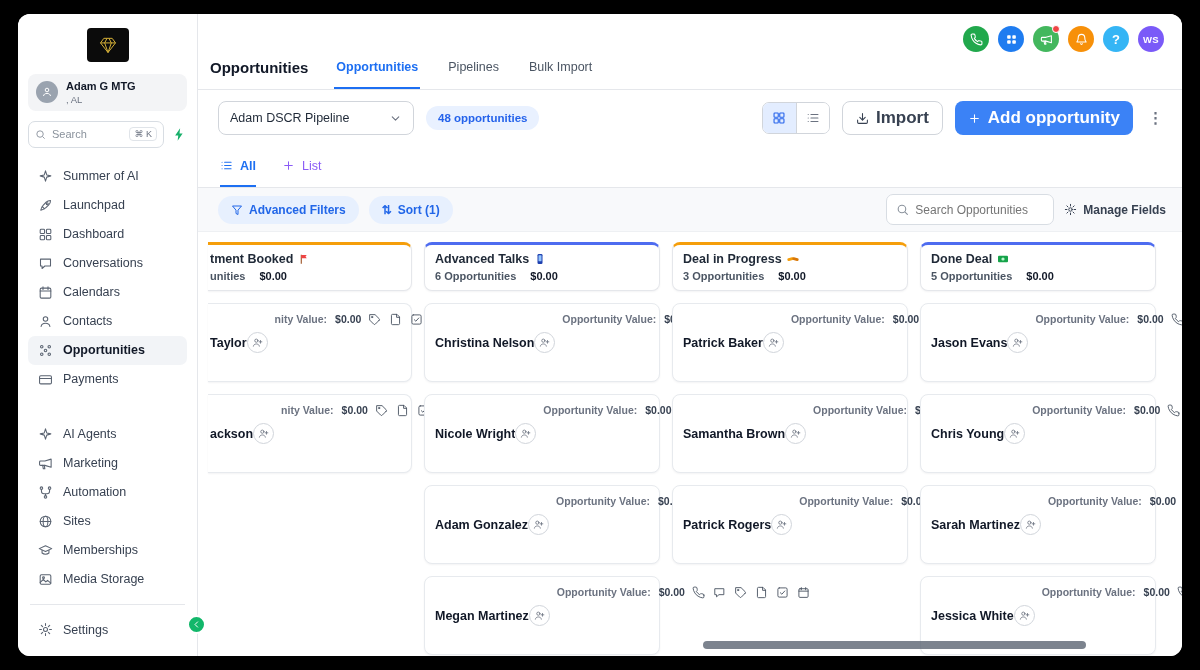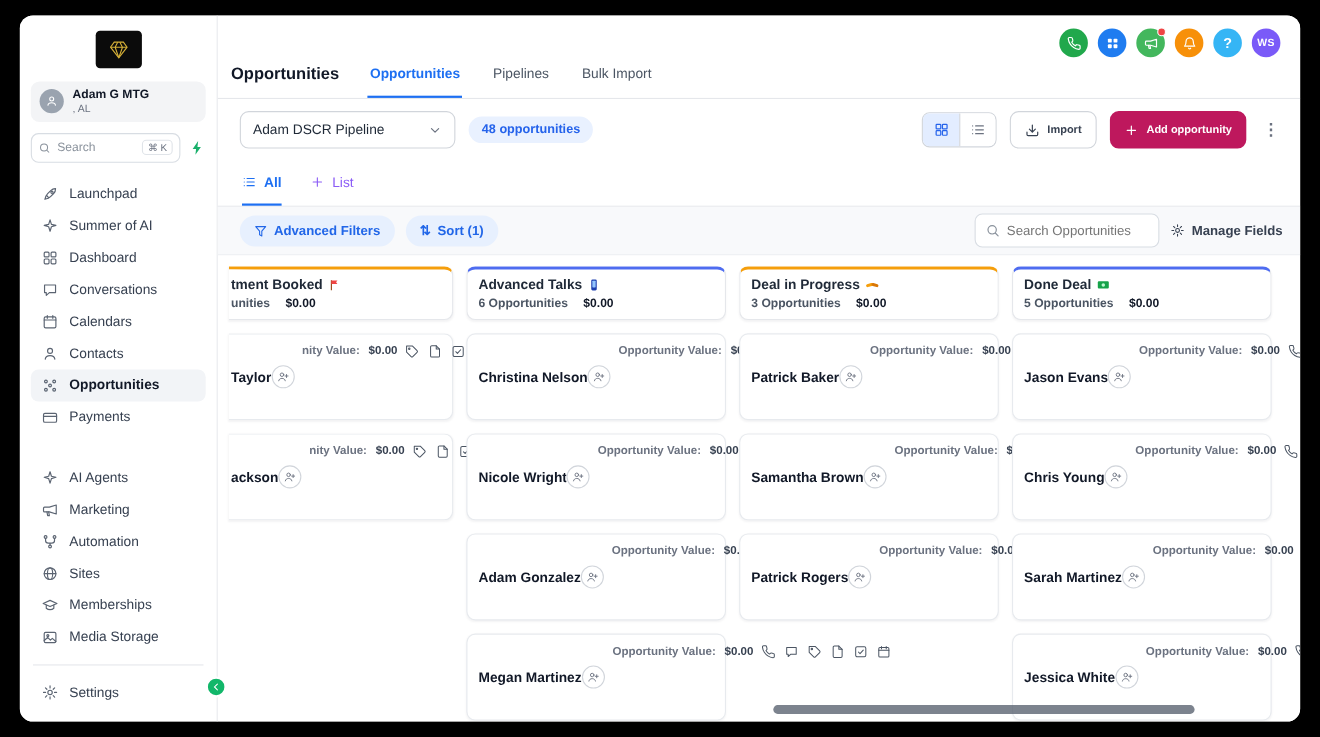--- a/index.html
+++ b/index.html
@@ -50,23 +50,23 @@
   .select{height:34px;min-width:196px;border:1px solid #d1d5db;border-radius:8px;display:flex;align-items:center;justify-content:space-between;gap:8px;padding:16px 11px;font-size:12.5px;color:#1f2937;cursor:pointer;background:#fff}
   .select svg{width:13px;height:13px;stroke:#6b7280;fill:none;stroke-width:2;stroke-linecap:round;stroke-linejoin:round}
   .count-badge{background:#e9f1ff;color:#2563eb;font-size:11.5px;font-weight:bold;padding:6px 12px;border-radius:15px;white-space:nowrap}
   .spacer{flex:1}
   .seg{display:flex;border:1px solid #d1d5db;border-radius:7px;overflow:hidden;background:#fff}
   .seg-btn{width:33px;height:30px;display:flex;align-items:center;justify-content:center;background:#fff}
   .seg-btn+.seg-btn{border-left:1px solid #d1d5db}
   .seg-btn.active{background:#e3edff}
   .seg-btn svg{width:14px;height:14px;stroke:#6b7280;fill:none;stroke-width:1.9;stroke-linecap:round}
   .seg-btn.active svg{stroke:#2563eb}
-  .btn{height:34px;display:flex;align-items:center;gap:7px;padding:0 13px;border-radius:8px;font-size:10px;white-space:nowrap}
+  .btn{height:34px;display:flex;align-items:center;gap:7px;padding:0 13px;border-radius:8px;font-size:17px;white-space:nowrap}
   .btn.ghost{background:#fff;border:1px solid #d1d5db;color:#374151;font-weight:600}
-  .btn.primary{background:#be185d;color:#fff;font-weight:600}
+  .btn.primary{background:#3b82f6;color:#fff;font-weight:600}
   .btn svg{width:13px;height:13px;fill:none;stroke:currentColor;stroke-width:2;stroke-linecap:round;stroke-linejoin:round}
   .kebab{font-size:15px;color:#6b7280;padding:0 3px;font-weight:bold}
 
   .viewtabs{height:42px;border-bottom:1px solid #e5e7eb;display:flex;align-items:stretch;gap:26px;padding-left:22px;flex-shrink:0}
   .vtab{display:flex;align-items:center;gap:7px;font-size:12.5px;color:#8b5cf6;border-bottom:2px solid transparent;cursor:pointer}
   .vtab.active{color:#1d6ff2;border-color:#1d6ff2;font-weight:bold}
   .vtab svg{width:13px;height:13px;stroke:currentColor;fill:none;stroke-width:1.9;stroke-linecap:round}
 
   .filterbar{height:44px;background:#f8f9fb;border-bottom:1px solid #eef0f3;display:flex;align-items:center;gap:10px;padding:0 16px 0 20px;flex-shrink:0}
   .pill{height:28px;border-radius:15px;background:#e7f0fe;color:#2166e8;font-size:12px;font-weight:600;display:flex;align-items:center;gap:6px;padding:0 13px;white-space:nowrap}
@@ -283,29 +283,29 @@
         <span class="sph">Search</span>
         <span class="kbd">⌘ K</span>
       </div>
       <svg class="bolt">
           <use href="#i-bolt"></use>
         </svg>
     </div>
     <nav id="nav1">
         <div class="nav-item">
           <svg>
+            <use href="#i-sparkle"></use>
+          </svg>
+          <span>Summer of AI</span>
+        </div>
+        <div class="nav-item">
+          <svg>
             <use href="#i-rocket"></use>
           </svg>
           <span>Launchpad</span>
-        </div>
-        <div class="nav-item">
-          <svg>
-            <use href="#i-sparkle"></use>
-          </svg>
-          <span>Summer of AI</span>
         </div>
         <div class="nav-item">
           <svg>
             <use href="#i-dashboard"></use>
           </svg>
           <span>Dashboard</span>
         </div>
         <div class="nav-item">
           <svg>
             <use href="#i-chat"></use>

